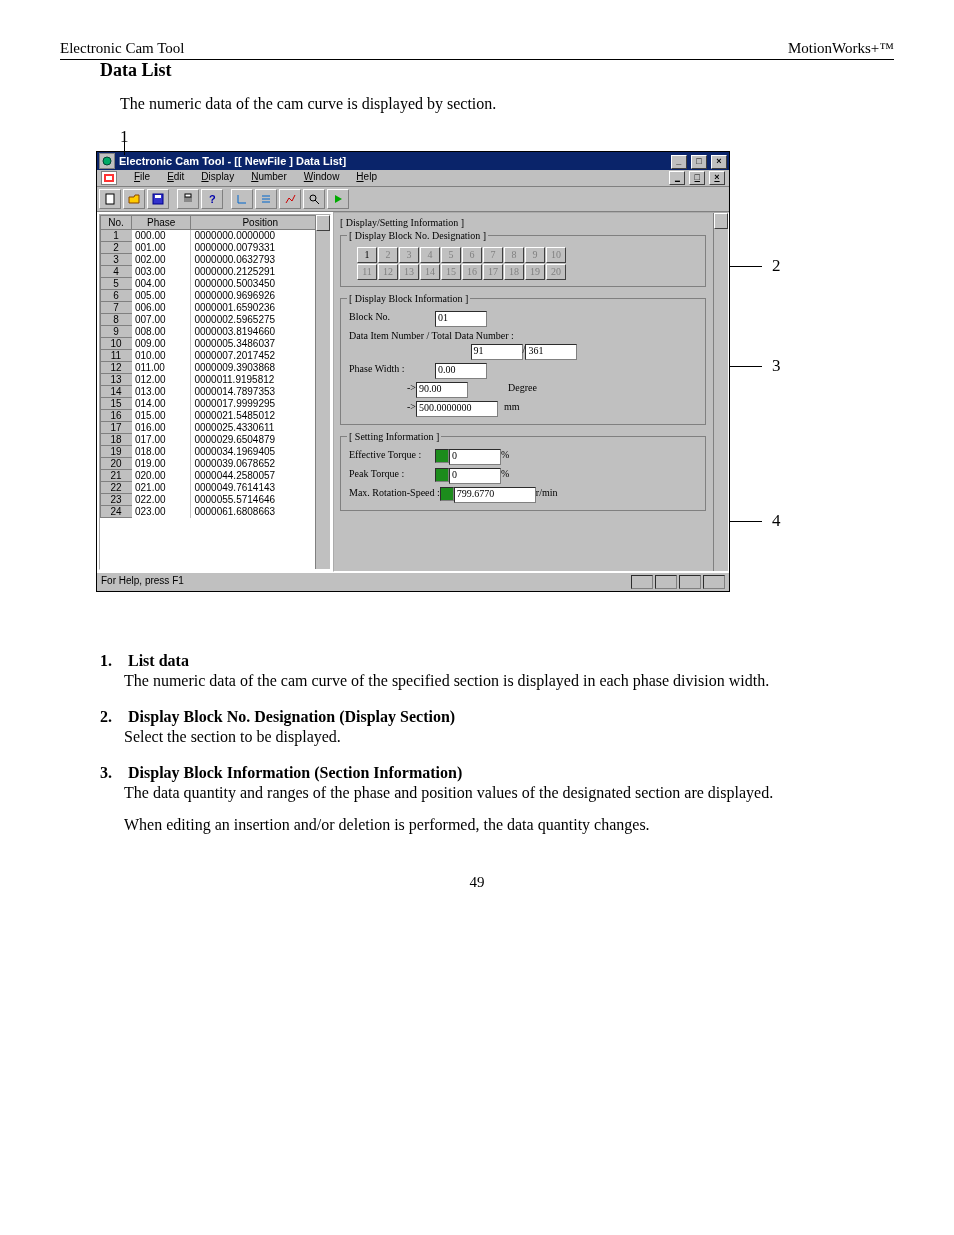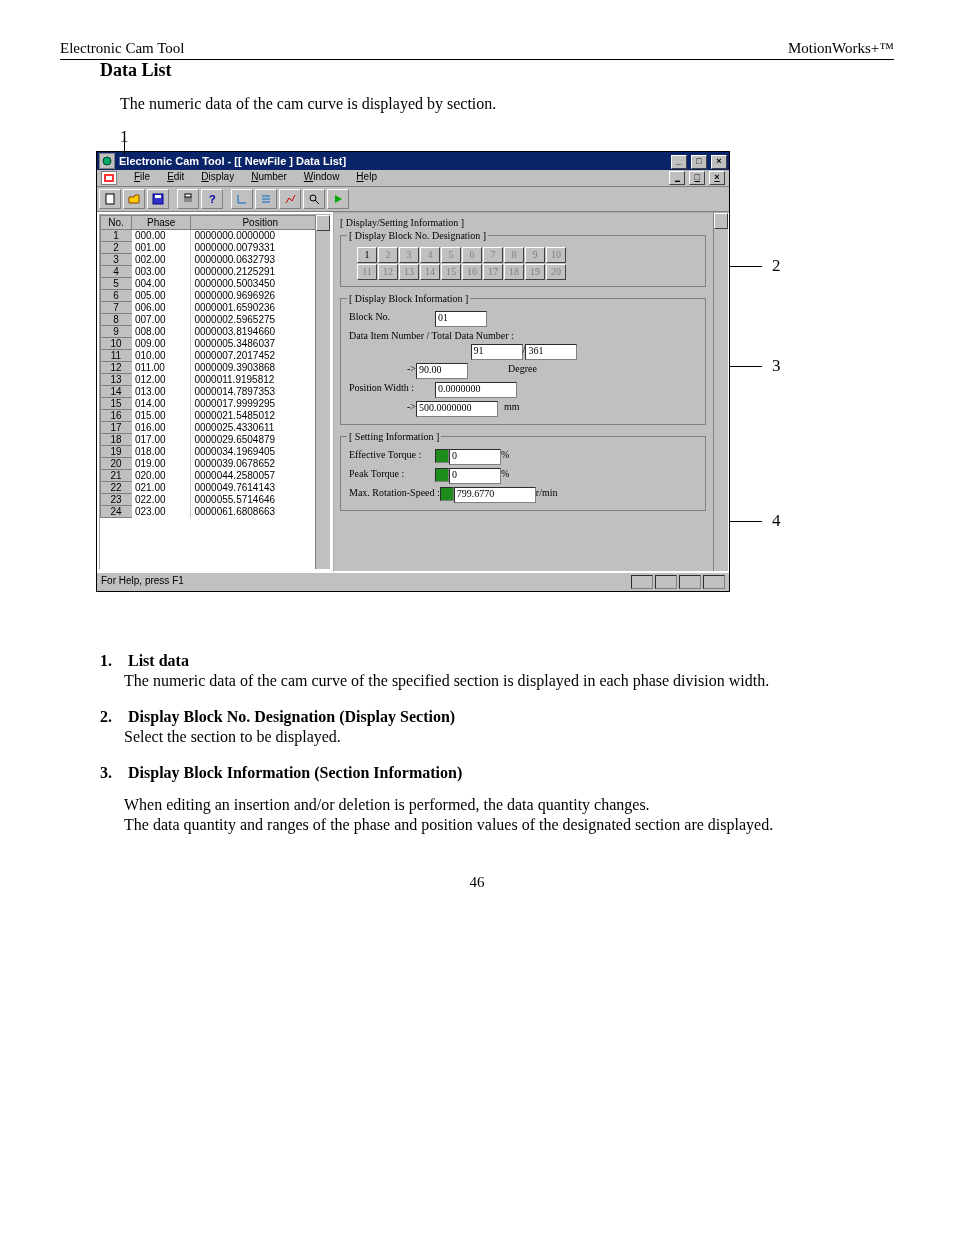--- a/index.html
+++ b/index.html
@@ -469,28 +469,28 @@
             <span class="inp sm">01</span>
           </div>
           <div class="frow" style="flex-wrap:wrap;">
             <label style="min-width:auto;">Data Item Number / Total Data Number :</label>
           </div>
           <div class="frow" style="justify-content:center;">
             <span class="inp sm">91</span>
             <span>/</span>
             <span class="inp sm">361</span>
           </div>
+          <div class="frow">
+            <label>Phase Width :</label>
+            <span class="inp sm">0.00</span>
+          </div>
           <div class="frow" style="margin-left:60px;">
             <span>-&gt;</span>
             <span class="inp sm">90.00</span>
             <span style="margin-left:40px;">Degree</span>
-          </div>
-          <div class="frow">
-            <label>Position Width :</label>
-            <span class="inp md">0.0000000</span>
           </div>
           <div class="frow" style="margin-left:60px;">
             <span>-&gt;</span>
             <span class="inp md">500.0000000</span>
             <span style="margin-left:6px;">mm</span>
           </div>
         </fieldset>
 
         <fieldset>
           <legend>[ Setting Information ]</legend>
@@ -538,18 +538,18 @@
   <div class="item">
     <span class="num">2.</span>
     <span>&nbsp;&nbsp;</span>
     <span class="ttl">Display Block No. Designation (Display Section)</span>
     <div class="body">Select the section to be displayed.</div>
   </div>
   <div class="item">
     <span class="num">3.</span>
     <span>&nbsp;&nbsp;</span>
     <span class="ttl">Display Block Information (Section Information)</span>
+    <div class="body">The data quantity and ranges of the phase and position values of the designated section are displayed.</div>
     <div class="body" style="margin-top:14px;">When editing an insertion and/or deletion is performed, the data quantity changes.</div>
-    <div class="body">The data quantity and ranges of the phase and position values of the designated section are displayed.</div>
   </div>
 </div>
 
-<div class="pagenum">46</div>
+<div class="pagenum">49</div>
 
 </body></html>

